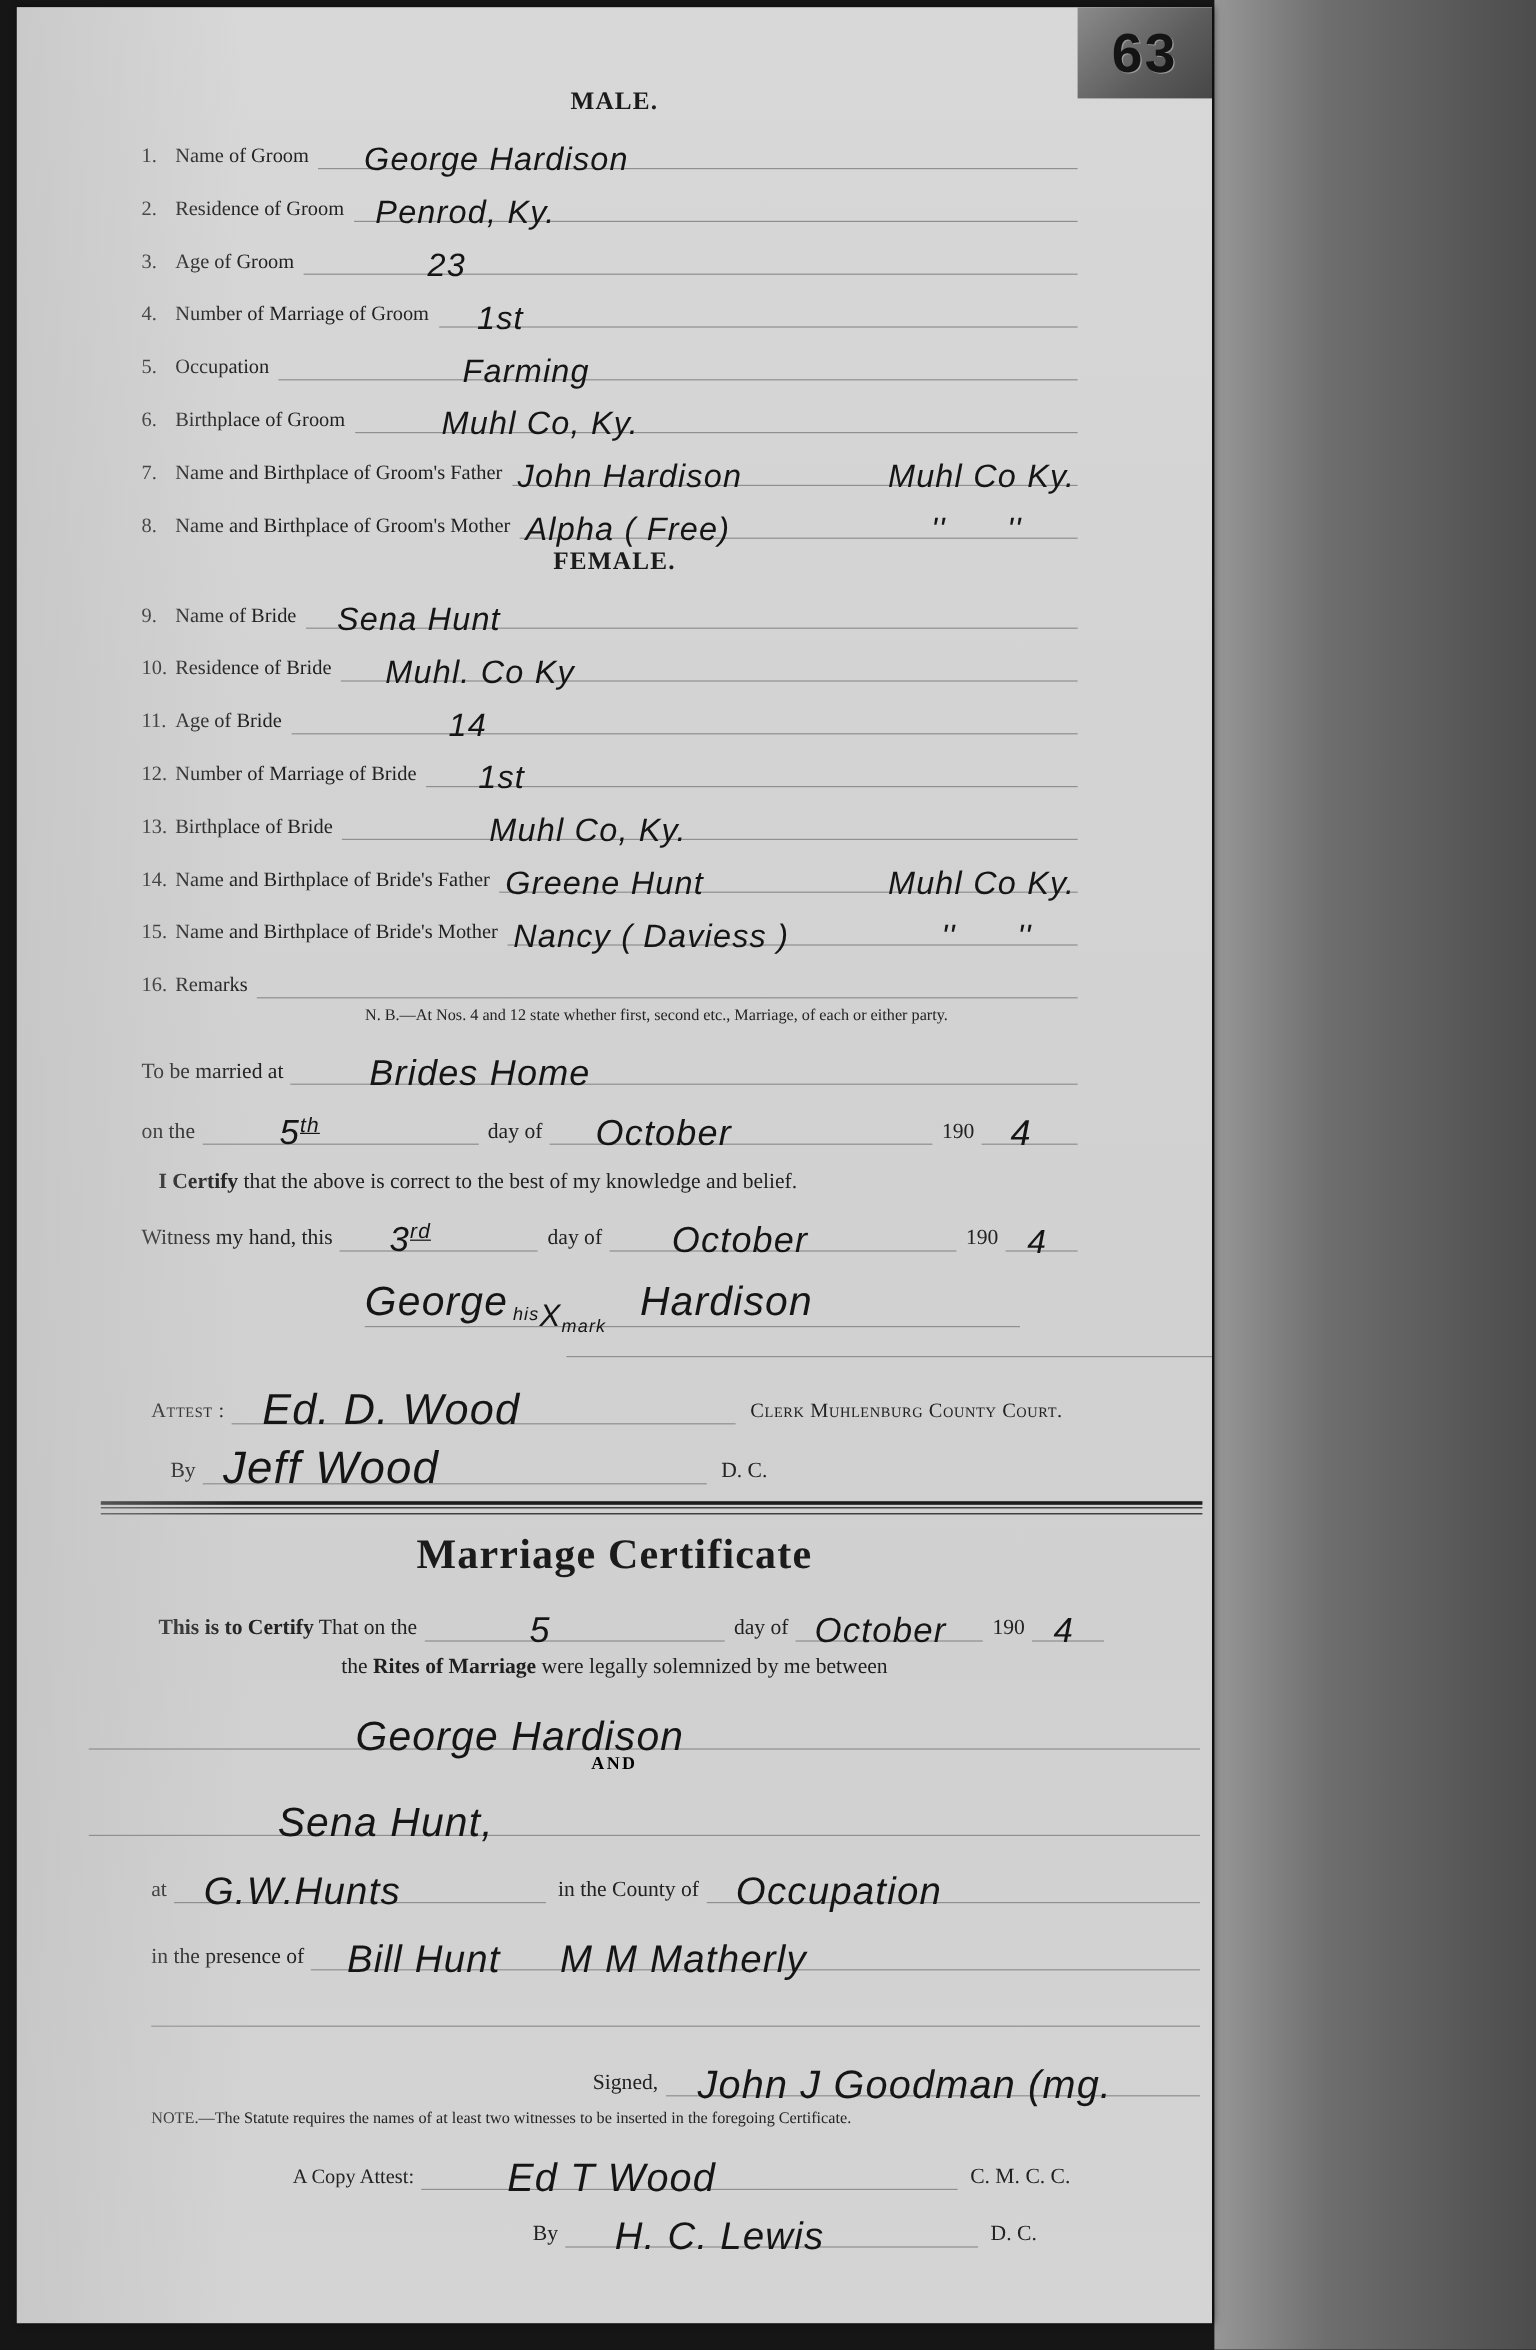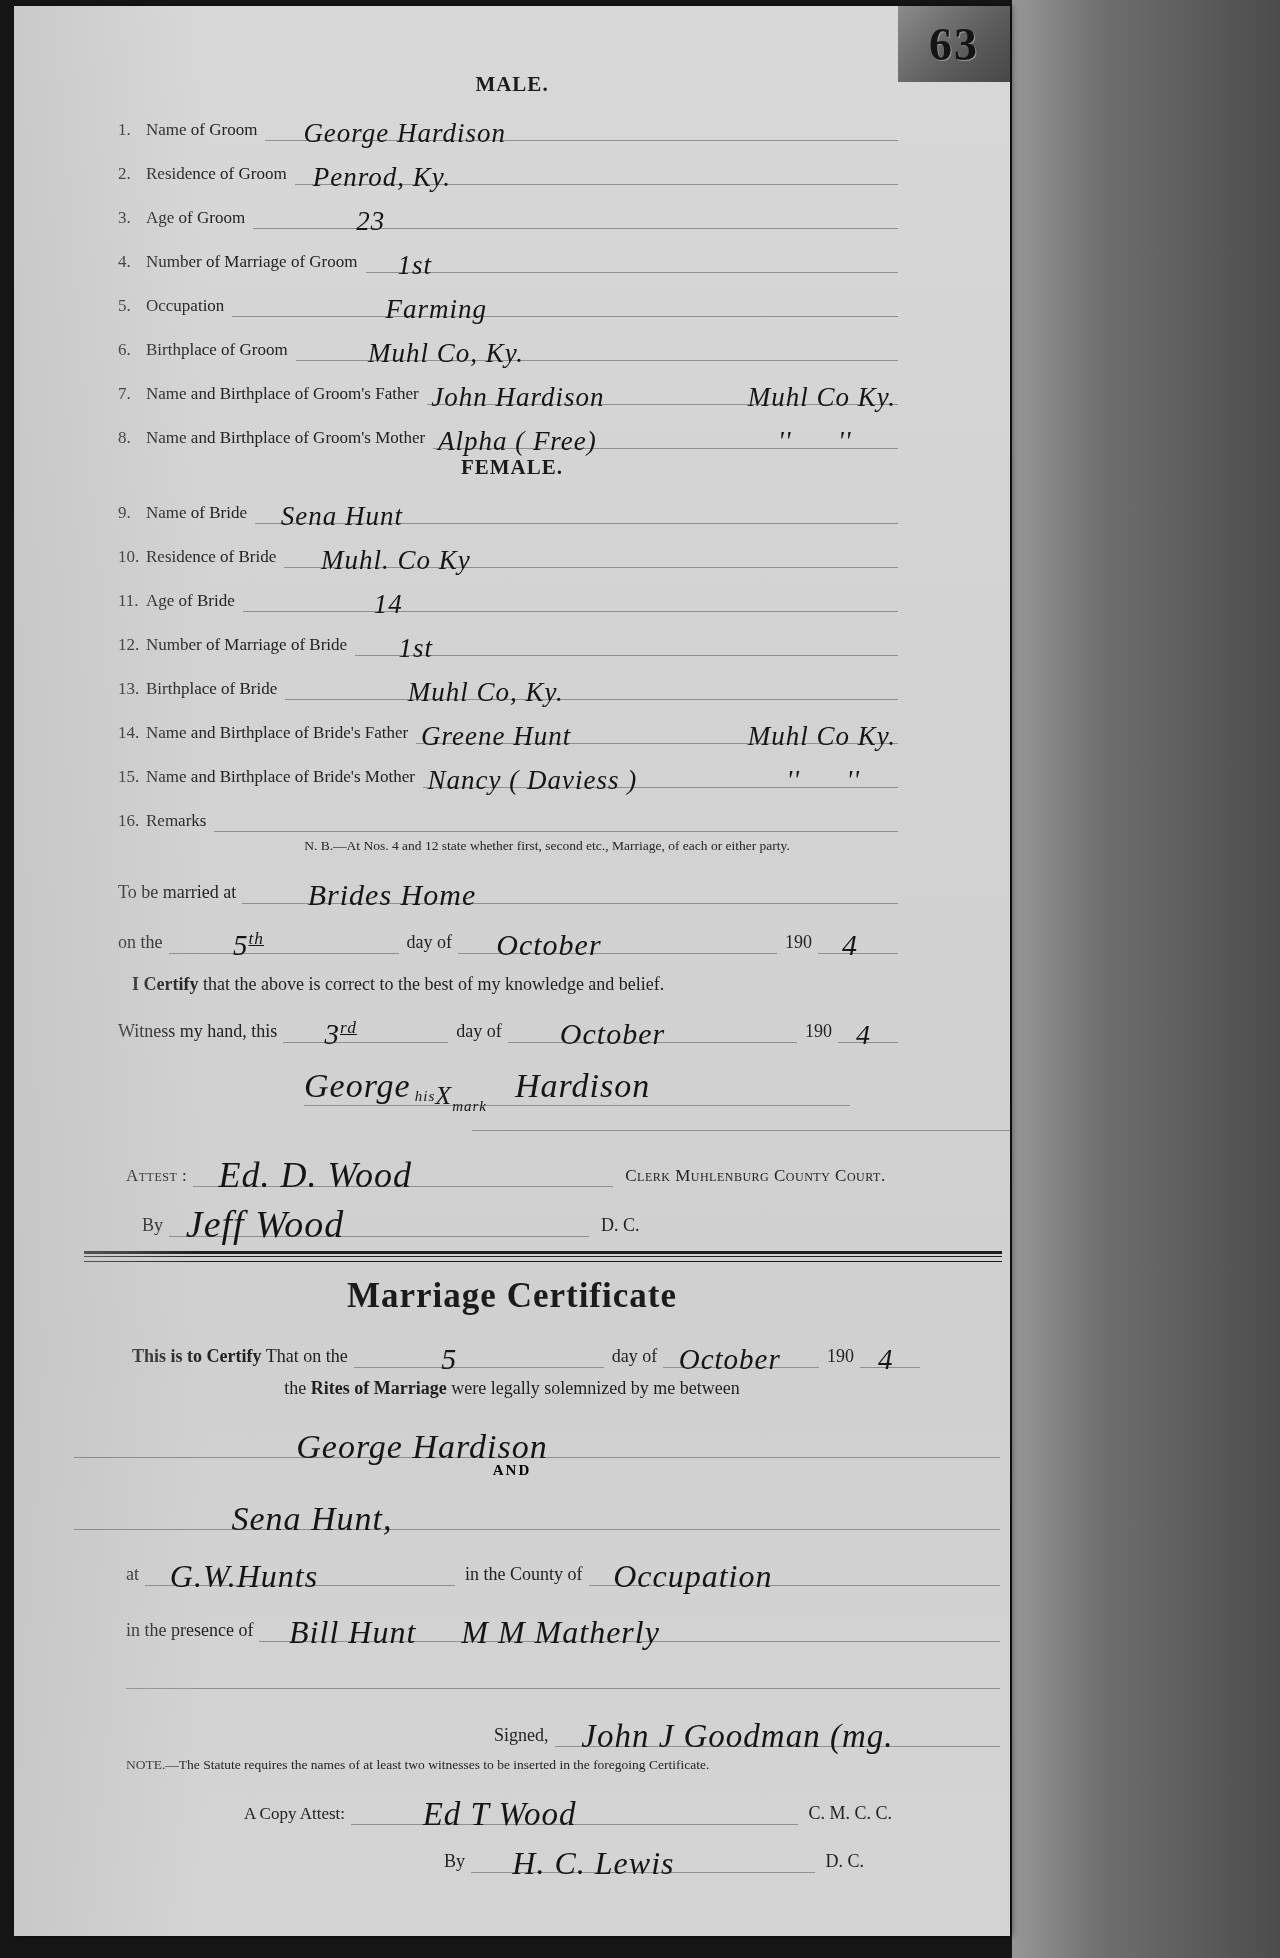--- a/index.html
+++ b/index.html
@@ -23,35 +23,35 @@
     content:"";position:absolute;left:0;top:0;width:190px;height:100%;
     background:linear-gradient(90deg,rgba(190,190,190,.55),rgba(210,210,210,0));
     pointer-events:none;
   }
   .corner{
     position:absolute;top:0;right:0;width:112px;height:76px;
     background:linear-gradient(135deg,#8b8b8b 0%,#5c5c5c 60%,#474747 100%);
     display:flex;align-items:center;justify-content:center;
   }
   .page-number{
-    font-family:Liberation Serif, serif;font-weight:bold;font-size:46px;color:#141414;
+    font-family:Liberation Sans, sans-serif;font-weight:bold;font-size:46px;color:#141414;
     letter-spacing:2px;text-shadow:1px 1px 0 #9a9a9a;
   }
   .sec-head{
     text-align:center;font-weight:bold;font-size:21px;letter-spacing:1px;color:#1b1b1b;margin-top:16px;
   }
   .frow{
     display:flex;align-items:flex-end;height:44px;
     padding:0 112px 0 104px;font-size:17px;color:#222;
   }
   .fnum{flex:0 0 28px;padding-bottom:1px;}
   .flabel{white-space:nowrap;padding:0 8px 1px 0;}
   .fline{flex:1;border-bottom:1px solid #8f8f8f;position:relative;height:100%;}
   .hw{
-    font-family:Liberation Serif, serif;font-style:italic;color:#151515;
+    font-family:Liberation Sans, sans-serif;font-style:italic;color:#151515;
     white-space:pre;letter-spacing:1px;
   }
   .entry{position:absolute;bottom:-7px;font-size:27px;line-height:1;}
   .entry2{left:auto;right:2px;}
   .nb-note{font-size:13.5px;color:#242424;text-align:center;padding-left:70px;margin-top:6px;}
   .lrow{display:flex;align-items:flex-end;padding:0 112px 0 104px;font-size:18px;color:#222;}
   .lbl{white-space:nowrap;padding:0 6px 1px 0;}
   .seg{border-bottom:1px solid #8f8f8f;position:relative;height:40px;}
   .sup{font-size:.6em;vertical-align:super;text-decoration:underline;}
   .certify-p{padding:0 112px 0 118px;font-size:18px;color:#1f1f1f;}

